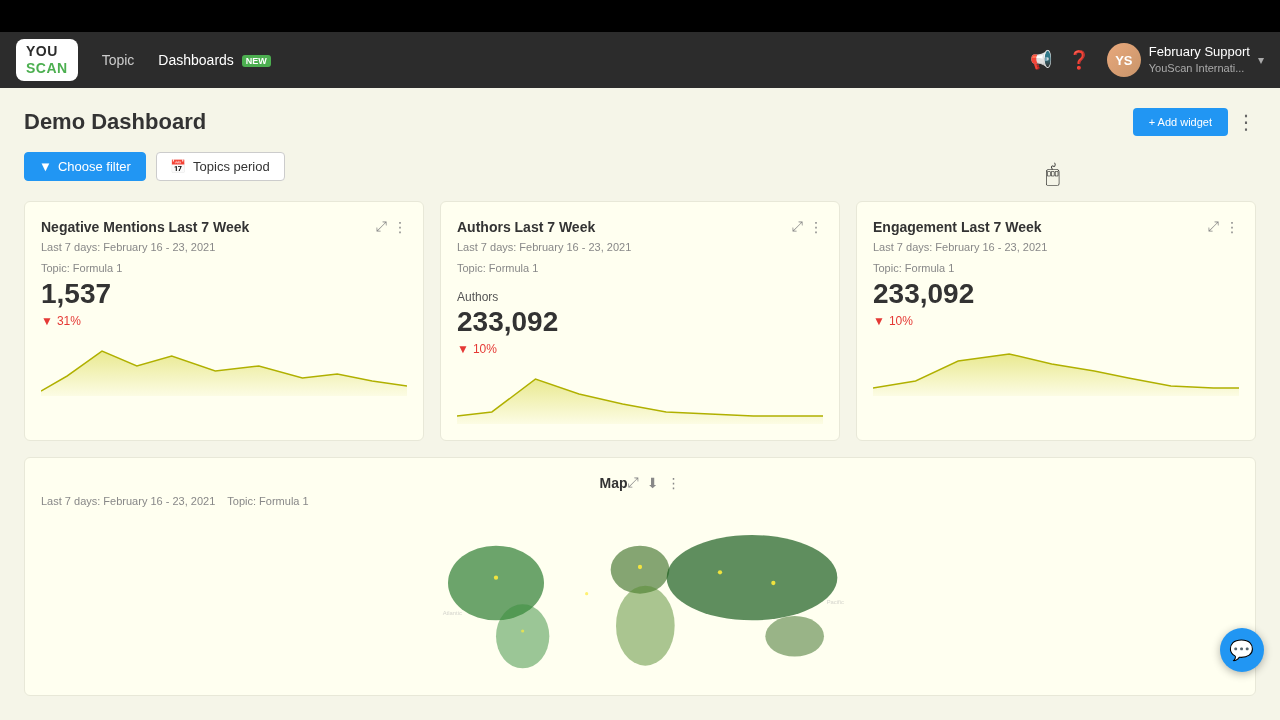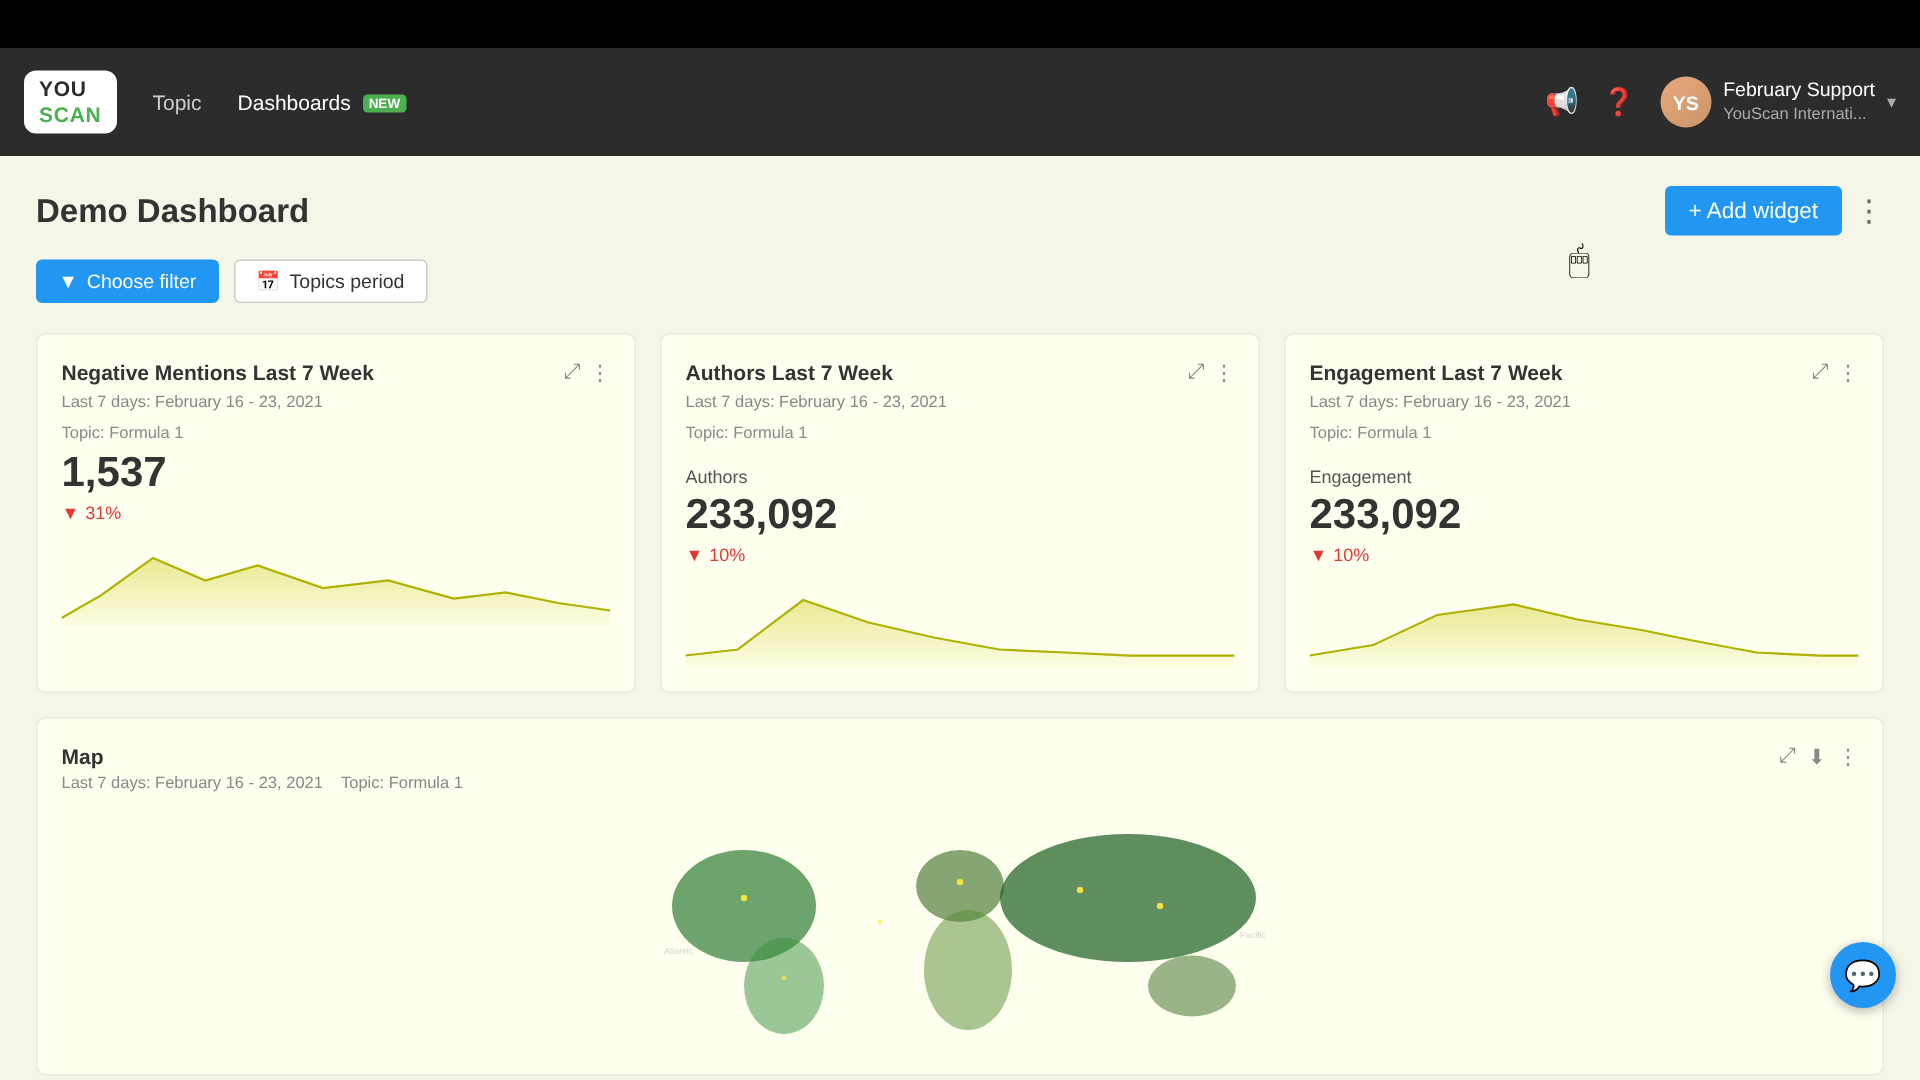--- a/index.html
+++ b/index.html
@@ -8,21 +8,21 @@
     .top-bar { background: #000; height: 32px; }
 
     .main-wrapper { background: #f5f5e8; min-height: 656px; }
 
     
     .navbar {
       background: #2c2c2c;
       display: flex;
       align-items: center;
       padding: 0 16px;
-      height: 72px;
+      height: 56px;
       justify-content: space-between;
     }
     .navbar-left { display: flex; align-items: center; gap: 24px; }
     .logo {
       background: #fff;
       border-radius: 8px;
       padding: 4px 10px;
       font-weight: 900;
       font-size: 14px;
       color: #2c2c2c;
@@ -79,21 +79,21 @@
       margin-bottom: 16px;
     }
     .page-title { font-size: 22px; font-weight: 600; color: #333; }
     .page-actions { display: flex; align-items: center; gap: 8px; }
     .btn-add-widget {
       background: #2196F3;
       color: #fff;
       border: none;
       border-radius: 4px;
       padding: 8px 16px;
-      font-size: 15px;
+      font-size: 11px;
       font-weight: 500;
       cursor: pointer;
       display: flex; align-items: center; gap: 4px;
     }
     .more-icon { color: #666; font-size: 20px; cursor: pointer; }
 
     
     .filters-row { display: flex; align-items: center; gap: 10px; margin-bottom: 20px; }
     .btn-filter {
       background: #fff;
@@ -137,21 +137,21 @@
 
     
     .widget-map {
       background: #fffff0;
       border: 1px solid #e8e8d8;
       border-radius: 6px;
       padding: 16px;
       position: relative;
       margin-bottom: 16px;
     }
-    .map-header { display: flex; align-items: center; justify-content: space-between; margin-bottom: 4px; }
+    .map-header { display: flex; align-items: center; justify-content: center; margin-bottom: 4px; }
     .map-meta { font-size: 11px; color: #888; margin-bottom: 12px; }
     .map-actions { display: flex; gap: 8px; align-items: center; }
     .map-body { height: 160px; overflow: hidden; display: flex; align-items: center; justify-content: center; }
 
     
     .world-map-svg { width: 100%; height: 160px; }
 
     
     .chat-bubble {
       position: fixed;
@@ -298,21 +298,20 @@
       <div class="widget-card">
         <div class="widget-header">
           <span class="widget-title">Engagement Last 7 Week</span>
           <div class="widget-actions">
             <span class="widget-action-icon">⤢</span>
             <span class="widget-action-icon">⋮</span>
           </div>
         </div>
         <div class="widget-meta">Last 7 days: February 16 - 23, 2021</div>
         <div class="widget-meta">Topic: Formula 1</div>
-        <div class="widget-metric-label">Engagement</div>
         <div class="widget-value">233,092</div>
         <div class="widget-change change-down">
           <span>▼</span>
           <span>10%</span>
         </div>
         <div class="sparkline-container">
           <svg viewBox="0 0 430 60" preserveAspectRatio="none">
             <defs>
               <linearGradient id="grad3" x1="0" y1="0" x2="0" y2="1">
                 <stop offset="0%" stop-color="#c8c800" stop-opacity="0.4"></stop>

